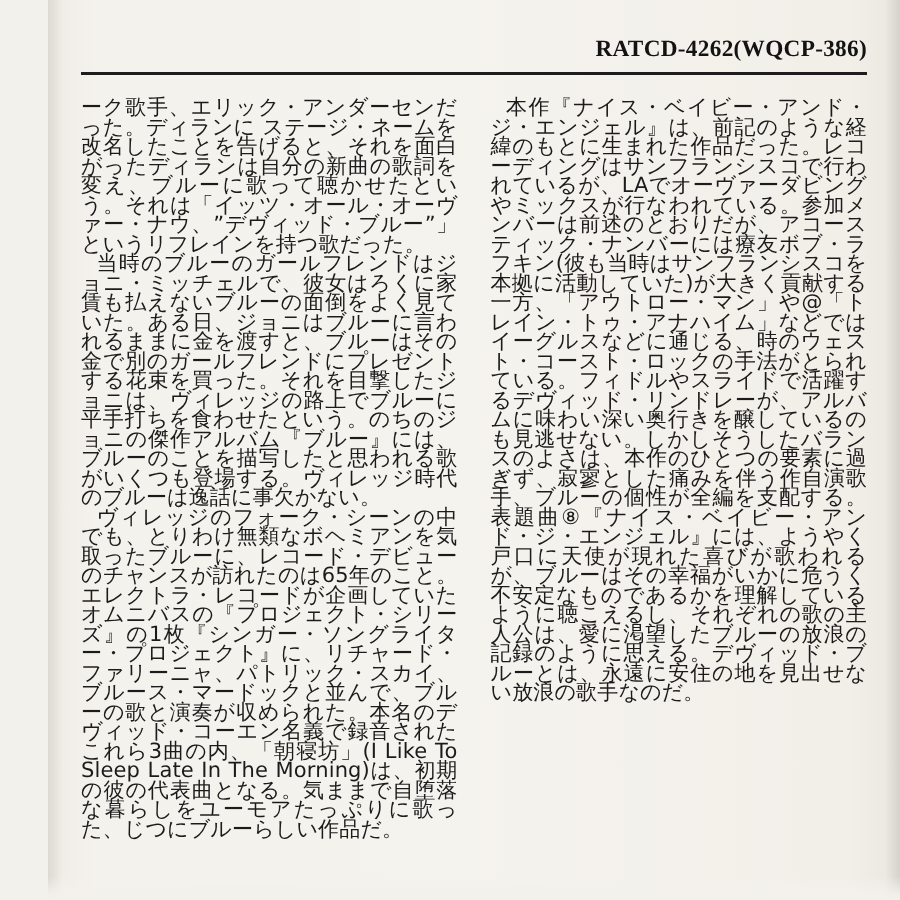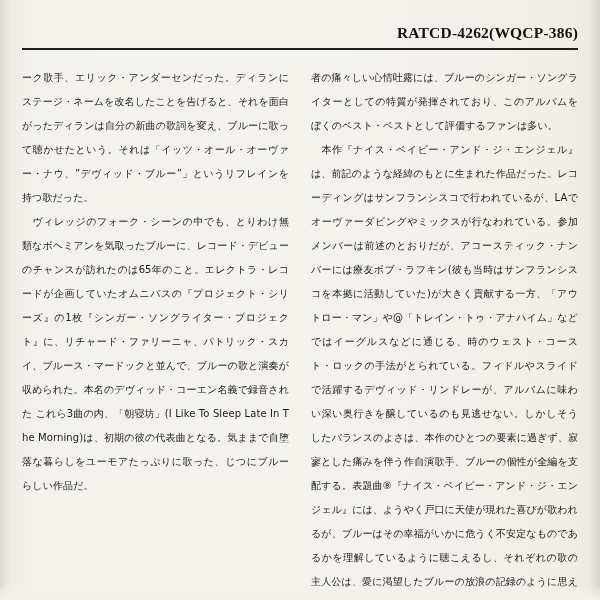--- a/index.html
+++ b/index.html
@@ -12,20 +12,21 @@
     background: #f3f1ec;
     font-family: "Liberation Serif", serif;
     color: #1a1a1a;
     overflow: hidden;
     position: relative;
   }
   .page {
     position: absolute;
     inset: 0;
     background: linear-gradient(90deg, #efece6 0%, #f4f2ed 6%, #f5f3ee 50%, #f2efe9 94%, #eae7e1 100%);
+    margin-left: 32px;
   }
   .catalog-line {
     position: absolute;
     top: 24px;
     right: 22px;
     font-family: "Liberation Serif", serif;
     font-weight: bold;
     font-size: 15.5px;
     letter-spacing: 0.2px;
     color: #131313;
@@ -46,22 +47,22 @@
     bottom: 6px;
     display: flex;
     gap: 22px;
   }
   .col {
     flex: 1 1 0;
     min-width: 0;
   }
   .para {
     font-family: "DejaVu Sans", sans-serif;
-    font-size: 10px;
-    line-height: 24px;
+    font-size: 14px;
+    line-height: 13px;
     text-align: justify;
     text-justify: inter-character;
     color: #1b1b1b;
     margin: 0 0 0 0;
     letter-spacing: 0.1px;
     word-break: break-all;
   }
   .para.indent {
     text-indent: 10.4px;
   }
@@ -95,25 +96,25 @@
 <div class="page">
 
   <div class="catalog-line">RATCD-4262(WQCP-386)</div>
 
   <div class="rule"></div>
 
   <div class="columns">
 
     <div class="col">
       <p class="para">ーク歌手、エリック・アンダーセンだった。ディランに ステージ・ネームを改名したことを告げると、それを面白がったディランは自分の新曲の歌詞を変え、ブルーに歌って聴かせたという。それは「イッツ・オール・オーヴァー・ナウ、”デヴィッド・ブルー”」というリフレインを持つ歌だった。</p>
+      <p class="para indent">当時のブルーのガールフレンドはジョニ・ミッチェルで、彼女はろくに家賃も払えないブルーの面倒をよく見ていた。ある日、ジョニはブルーに言われるままに金を渡すと、ブルーはその金で別のガールフレンドにプレゼントする花束を買った。それを目撃したジョニは、ヴィレッジの路上でブルーに平手打ちを食わせたという。のちのジョニの傑作アルバム『ブルー』には、ブルーのことを描写したと思われる歌がいくつも登場する。ヴィレッジ時代のブルーは逸話に事欠かない。</p>
       <p class="para indent">ヴィレッジのフォーク・シーンの中でも、とりわけ無類なボヘミアンを気取ったブルーに、レコード・デビューのチャンスが訪れたのは65年のこと。エレクトラ・レコードが企画していたオムニバスの『プロジェクト・シリーズ』の1枚『シンガー・ソングライター・プロジェクト』に、リチャード・ファリーニャ、パトリック・スカイ、ブルース・マードックと並んで、ブルーの歌と演奏が収められた。本名のデヴィッド・コーエン名義で録音された これら3曲の内、「朝寝坊」(I Like To Sleep Late In The Morning)は、初期の彼の代表曲となる。気ままで自堕落な暮らしをユーモアたっぷりに歌った、じつにブルーらしい作品だ。</p>
     </div>
 
     <div class="col">
-      <p class="para">者の痛々しい心情吐露には、ブルーのシンガー・ソングライターとしての特質が発揮されており、このアルバムをぼくのベスト・ベストとして評価するファンは多い。</p>
       <p class="para indent">本作『ナイス・ベイビー・アンド・ジ・エンジェル』は、前記のような経緯のもとに生まれた作品だった。レコーディングはサンフランシスコで行われているが、LAでオーヴァーダビングやミックスが行なわれている。参加メンバーは前述のとおりだが、アコースティック・ナンバーには療友ボブ・ラフキン(彼も当時はサンフランシスコを本拠に活動していた)が大きく貢献する一方、「アウトロー・マン」や@「トレイン・トゥ・アナハイム」などではイーグルスなどに通じる、時のウェスト・コースト・ロックの手法がとられている。フィドルやスライドで活躍するデヴィッド・リンドレーが、アルバムに味わい深い奥行きを醸しているのも見逃せない。しかしそうしたバランスのよさは、本作のひとつの要素に過ぎず、寂寥とした痛みを伴う作自演歌手、ブルーの個性が全編を支配する。表題曲⑧『ナイス・ベイビー・アンド・ジ・エンジェル』には、ようやく戸口に天使が現れた喜びが歌われるが、ブルーはその幸福がいかに危うく不安定なものであるかを理解しているように聴こえるし、それぞれの歌の主人公は、愛に渇望したブルーの放浪の記録のように思える。デヴィッド・ブルーとは、永遠に安住の地を見出せない放浪の歌手なのだ。</p>
     </div>
 
   </div>
 
   <div class="edge-shadow-left"></div>
   <div class="edge-shadow-right"></div>
   <div class="fade-bottom"></div>
 </div>
 

